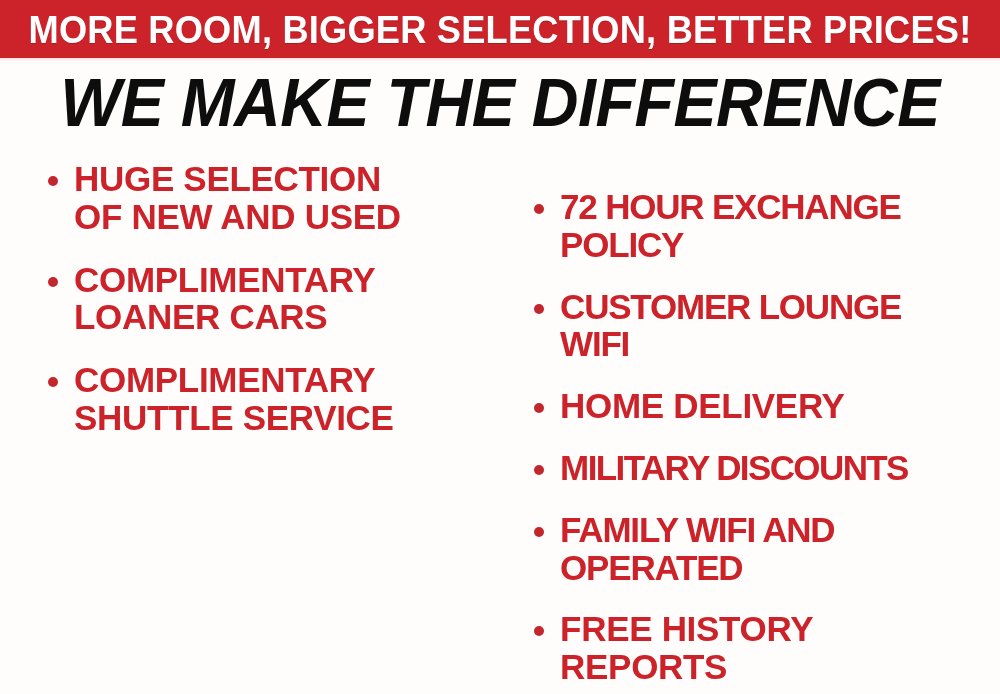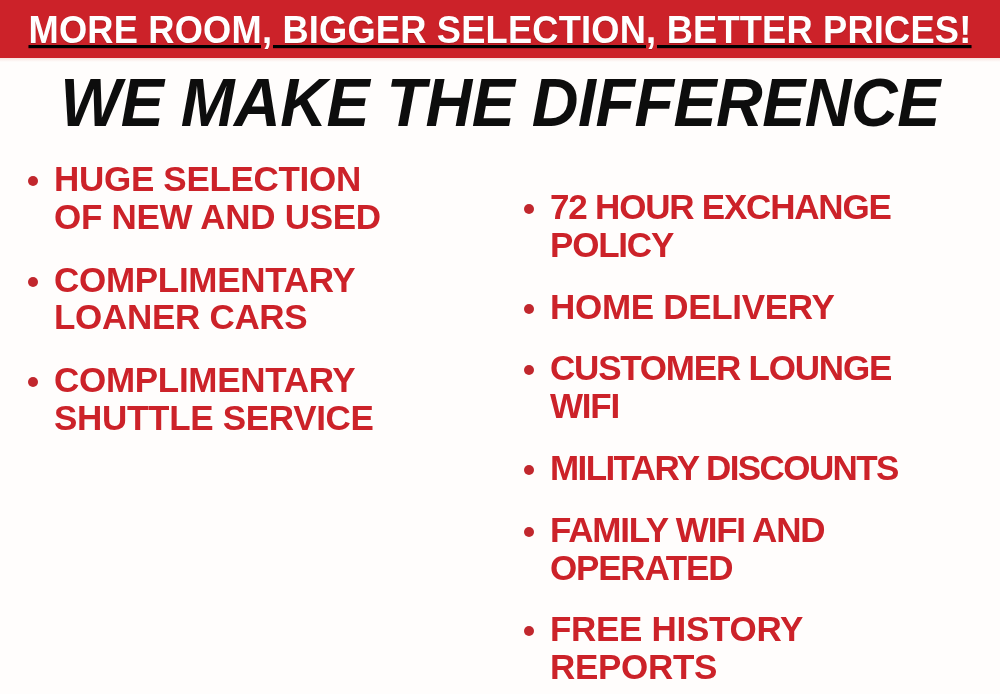--- a/index.html
+++ b/index.html
@@ -28,21 +28,20 @@
     position: absolute;
     left: 0;
     top: 0;
     width: 1000px;
     height: 58px;
     background: #cc2229;
     display: flex;
     align-items: center;
     justify-content: center;
     overflow: hidden;
-    text-decoration: underline;
   }
   .banner-text {
     color: #ffffff;
     font-family: "Liberation Sans Narrow", "Liberation Sans", sans-serif;
     font-weight: 700;
     font-size: 39px;
     letter-spacing: 0.2px;
     line-height: 1;
     white-space: nowrap;
     transform: scaleX(0.93);
@@ -89,20 +88,21 @@
     flex-direction: row;
     align-items: flex-start;
   }
   .column {
     box-sizing: border-box;
   }
   .column-left {
     width: 500px;
     padding-left: 22px;
     padding-right: 6px;
+    margin-left: 20px;
   }
   .column-right {
     width: 500px;
     padding-left: 18px;
     padding-right: 2px;
     margin-top: 28px;
   }
 
   .bullet-item {
     position: relative;
@@ -185,31 +185,31 @@
     <div class="column column-right">
 
       <div class="bullet-item">
         <span class="bullet-dot"></span>
         <span class="bullet-text tight">72 HOUR EXCHANGE
 POLICY</span>
       </div>
 
       <div class="bullet-item">
         <span class="bullet-dot"></span>
-        <span class="bullet-text">HOME DELIVERY</span>
-      </div>
-
-      <div class="bullet-item">
-        <span class="bullet-dot"></span>
         <span class="bullet-text tight">CUSTOMER LOUNGE
 WIFI</span>
       </div>
 
       <div class="bullet-item">
         <span class="bullet-dot"></span>
+        <span class="bullet-text">HOME DELIVERY</span>
+      </div>
+
+      <div class="bullet-item">
+        <span class="bullet-dot"></span>
         <span class="bullet-text tighter">MILITARY DISCOUNTS</span>
       </div>
 
       <div class="bullet-item">
         <span class="bullet-dot"></span>
         <span class="bullet-text tight">FAMILY WIFI AND
 OPERATED</span>
       </div>
 
       <div class="bullet-item">

